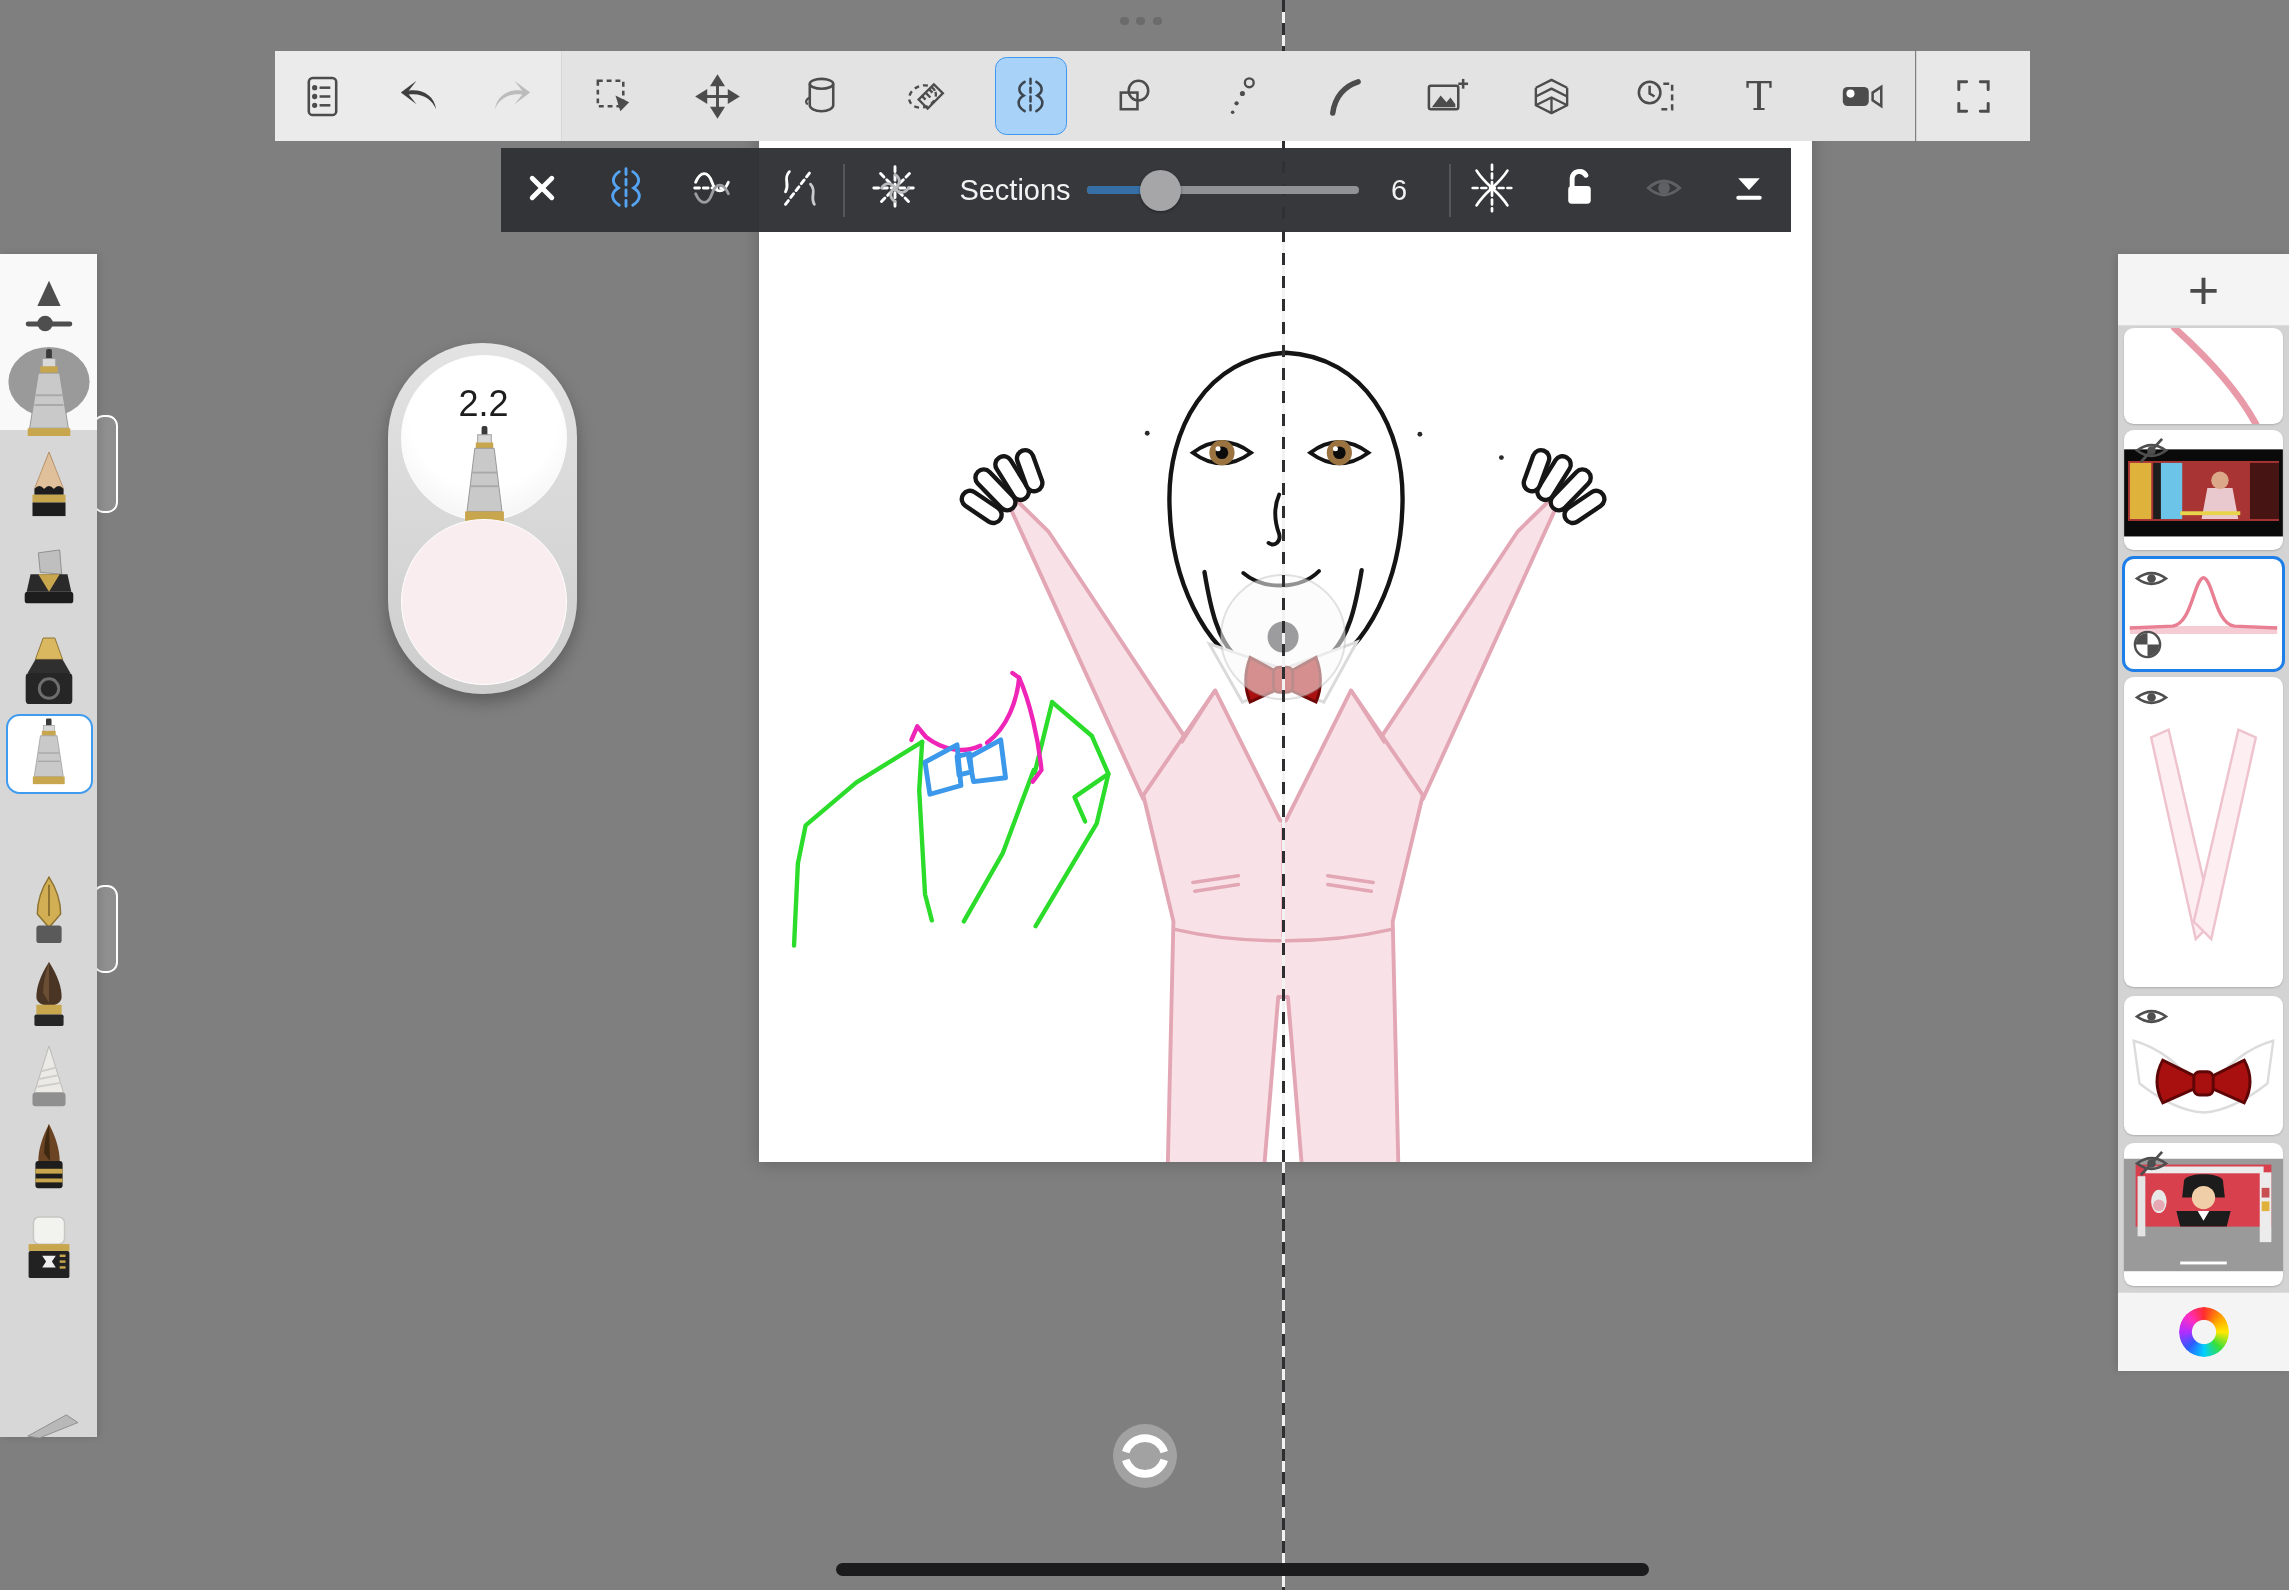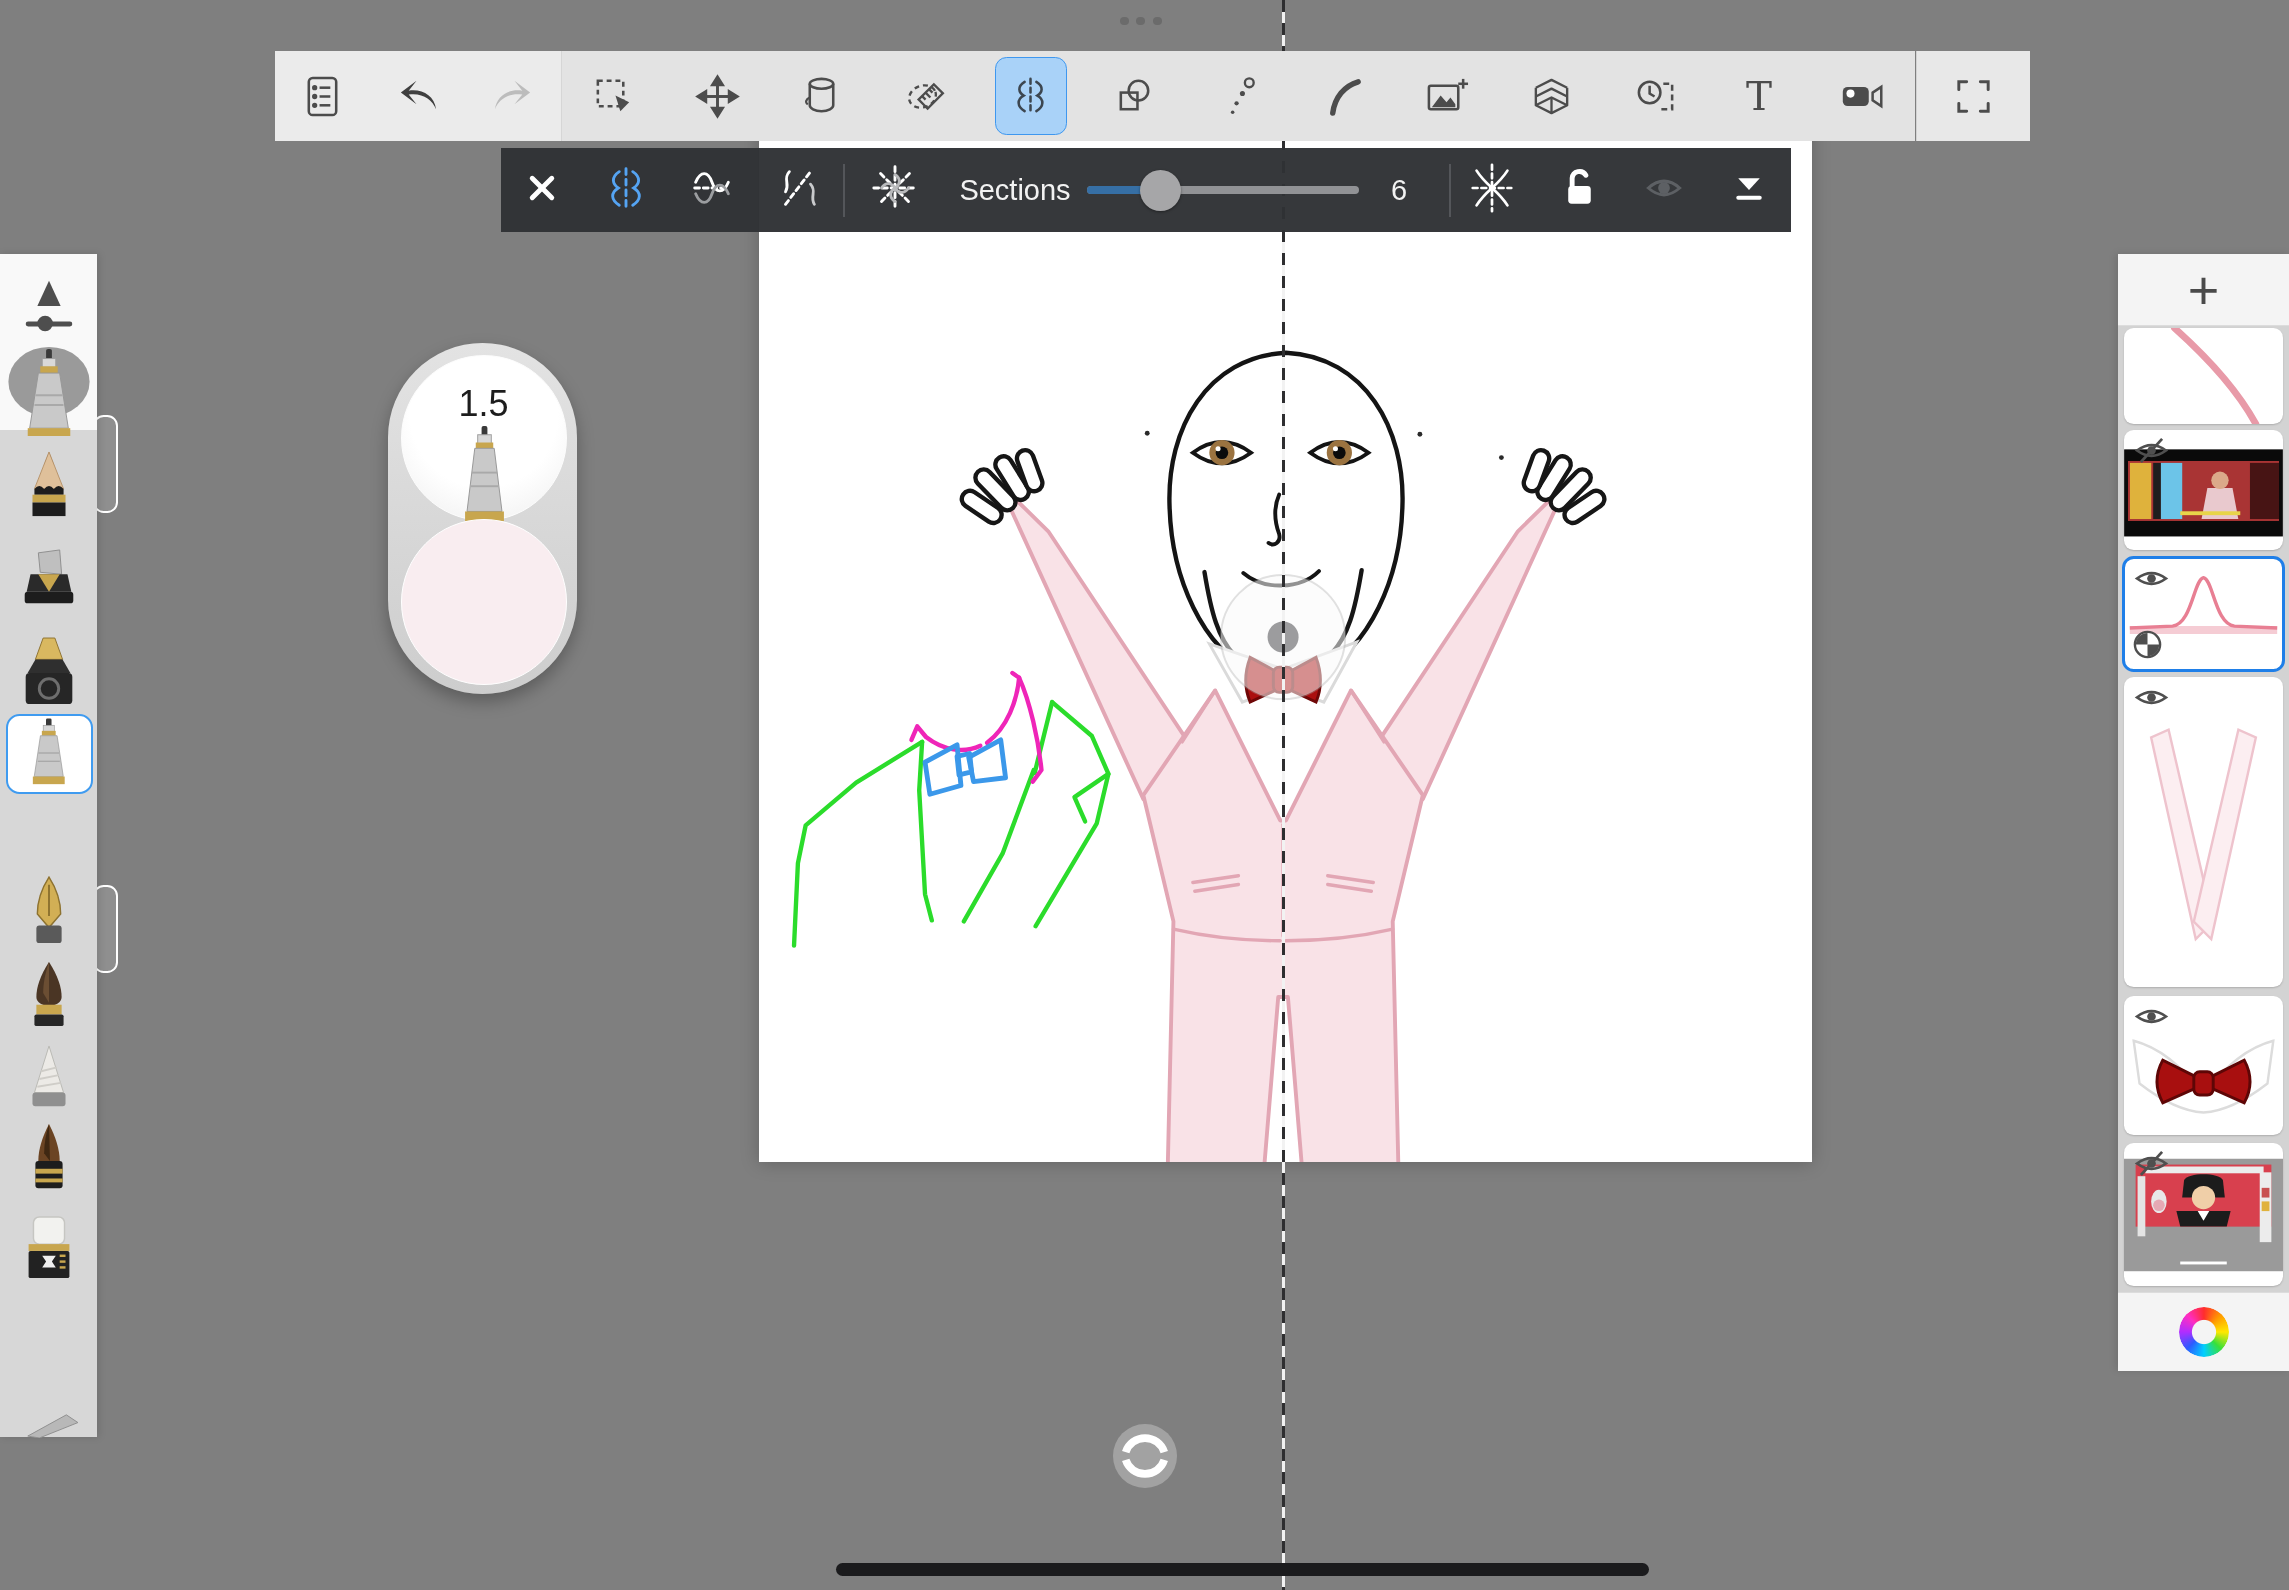--- a/index.html
+++ b/index.html
@@ -510,21 +510,21 @@
         <path d="M 18,26 L 58,4 L 70,12 L 30,28 Z" fill="#b8b8b8" stroke="#8f8f8f" stroke-width="1"></path>
       </svg>
     </div>
   </div>
 
   <div class="handle" style="left:93px;top:415px;height:94px;"></div>
   <div class="handle" style="left:93px;top:885px;height:84px;"></div>
 
   <div class="abs puck">
     <div class="c1">
-      <div class="size">1.5</div>
+      <div class="size">2.2</div>
       <div class="pen">
         <svg width="47" height="101" viewBox="0 0 48 104">
           <rect x="21" y="0" width="6" height="11" rx="2" fill="#3a3a3a"></rect>
           <rect x="17" y="9" width="14" height="9" fill="#d9d9d9" stroke="#9e9e9e" stroke-width="1"></rect>
           <rect x="15" y="17" width="18" height="6" fill="#c8a64e"></rect>
           <path d="M 14,23 L 34,23 L 42,88 L 6,88 Z" fill="#c9c9c9" stroke="#979797" stroke-width="1"></path>
           <line x1="11" y1="48" x2="37" y2="48" stroke="#a9a9a9" stroke-width="2"></line>
           <line x1="10" y1="62" x2="38" y2="62" stroke="#a9a9a9" stroke-width="2"></line>
           <rect x="4" y="88" width="40" height="10" fill="#c8a64e"></rect>
         </svg>

